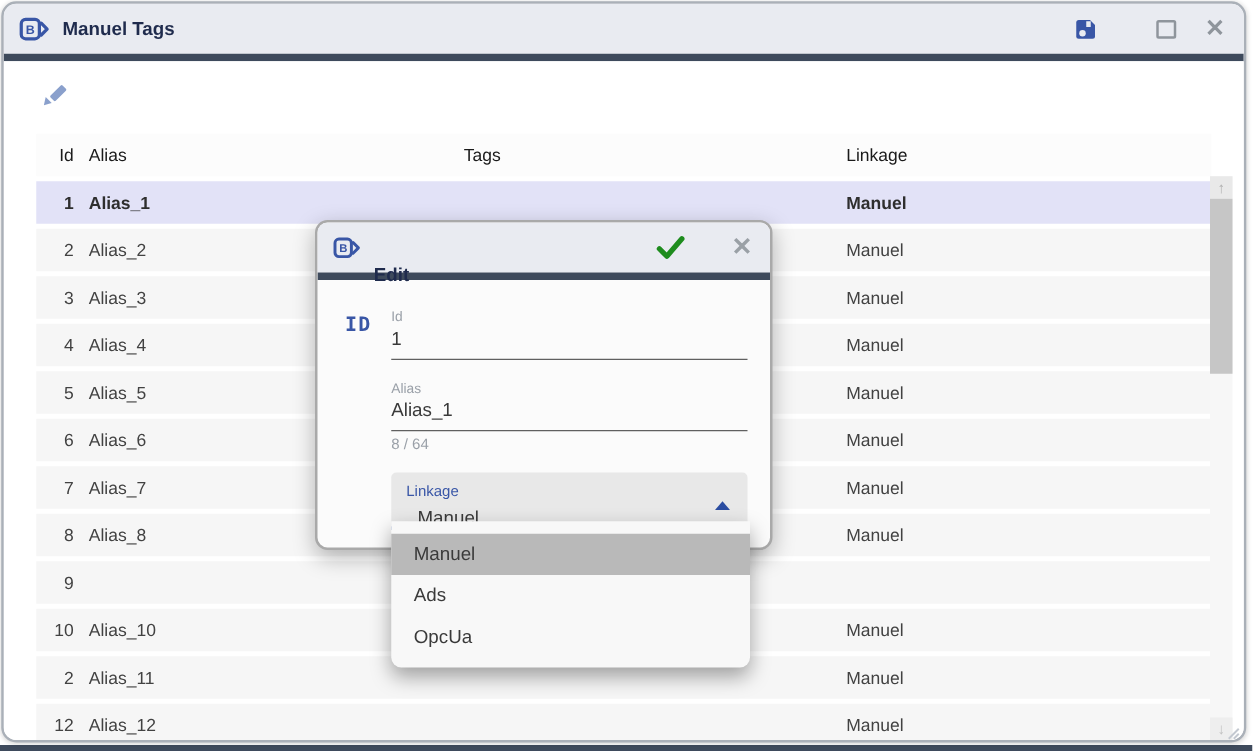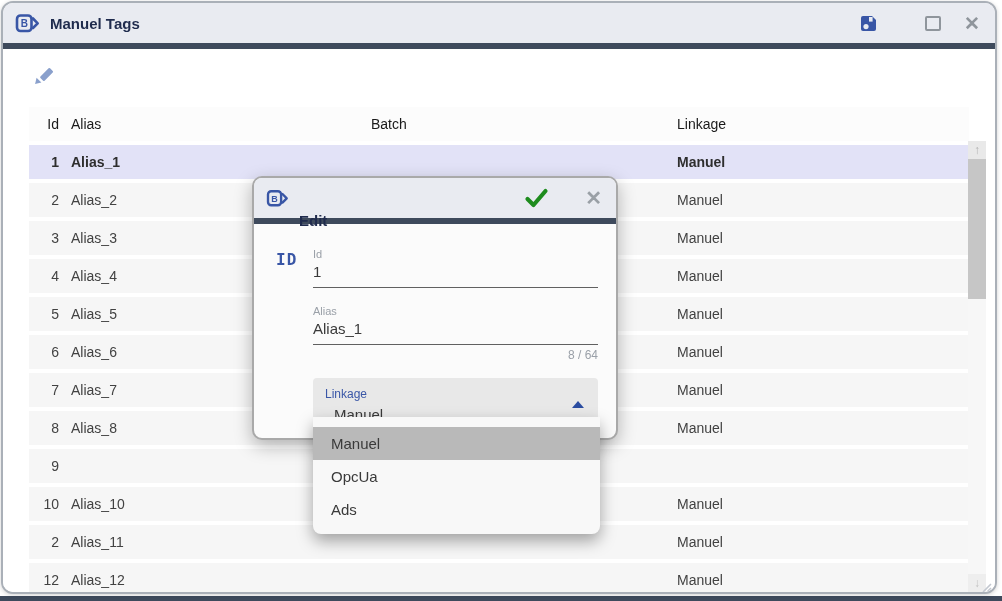--- a/index.html
+++ b/index.html
@@ -66,21 +66,21 @@
   .dlg-body { position:relative; padding:24px 18px 0 59px; }
   .id-glyph {
     position:absolute; left:22px; top:26px;
     font-family:"DejaVu Sans Mono", monospace; font-weight:900;
     font-size:16px; color:#3956a6; letter-spacing:1px;
   }
   .field { border-bottom:1px solid #606060; padding-bottom:7px; }
   .field .flabel { display:block; font-size:11px; color:#9aa0a8; }
   .field .fvalue { font-size:15px; color:#3a3a3a; margin-top:3px; min-height:17px; }
   .field-alias { margin-top:17px; }
-  .counter { text-align:right; font-size:12px; color:#9aa0a8; margin-top:3px; }
+  .counter { text-align:left; font-size:12px; color:#9aa0a8; margin-top:3px; }
   .select {
     margin-top:16px; height:46px; background:#e8e8e8; position:relative;
     border-radius:4px 4px 0 0; border-bottom:3px solid #2b4da1; padding:6px 12px 0 12px; cursor:pointer;
   }
   .select .slabel { font-size:12px; color:#3a57a7; }
   .select .svalue { font-size:15px; color:#3a3a3a; margin-top:4px; padding-left:9px; }
   .caret-up {
     position:absolute; right:14px; bottom:13px; width:0; height:0;
     border-left:6px solid transparent; border-right:6px solid transparent;
     border-bottom:7px solid #2b4da1;
@@ -133,21 +133,21 @@
             <polygon points="3.4,14.0 8.0,18.6 2.0,20.2" fill="#8aa0cc"></polygon>
           </svg>
         </span>
       </span>
     </div>
 
     <div class="table">
       <div class="trow thead">
         <span class="cell-id">Id</span>
         <span class="cell-alias">Alias</span>
-        <span class="cell-value">Batch</span>
+        <span class="cell-value">Tags</span>
         <span class="cell-linkage">Linkage</span>
       </div>
       <div id="table-body">
           <div class="trow row selected">
     <span class="cell-id">1</span>
     <span class="cell-alias">Alias_1</span>
     <span class="cell-value"></span>
     <span class="cell-linkage">Manuel</span>
   </div>
           <div class="trow row">
@@ -270,15 +270,15 @@
     <div class="select">
       <span class="slabel">Linkage</span>
       <div class="svalue">Manuel</div>
       <span class="caret-up"></span>
     </div>
   </div>
 </div>
 
 <div class="dropdown" id="linkage-dropdown">
     <div class="option selected">Manuel</div>
+    <div class="option">Ads</div>
     <div class="option">OpcUa</div>
-    <div class="option">Ads</div>
   </div>
 
 </body></html>

